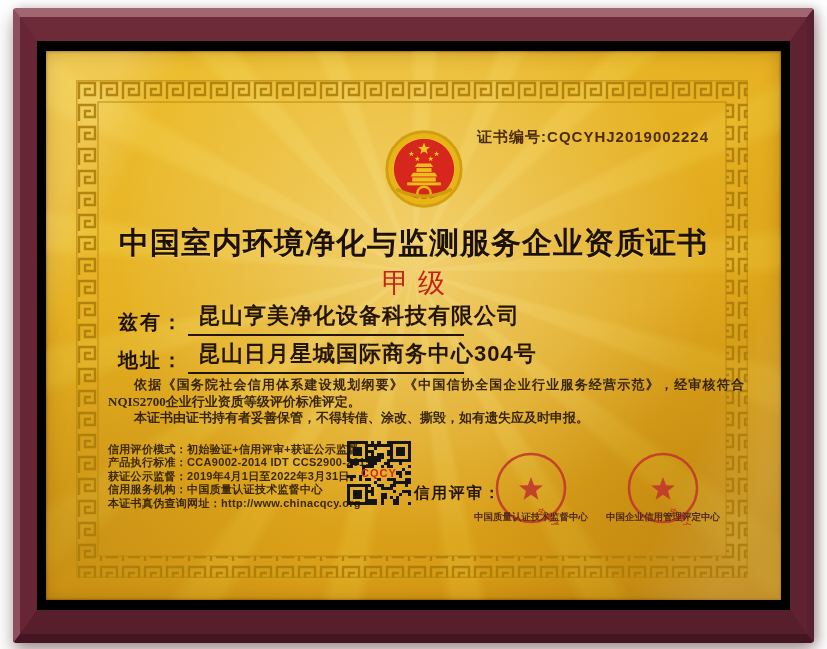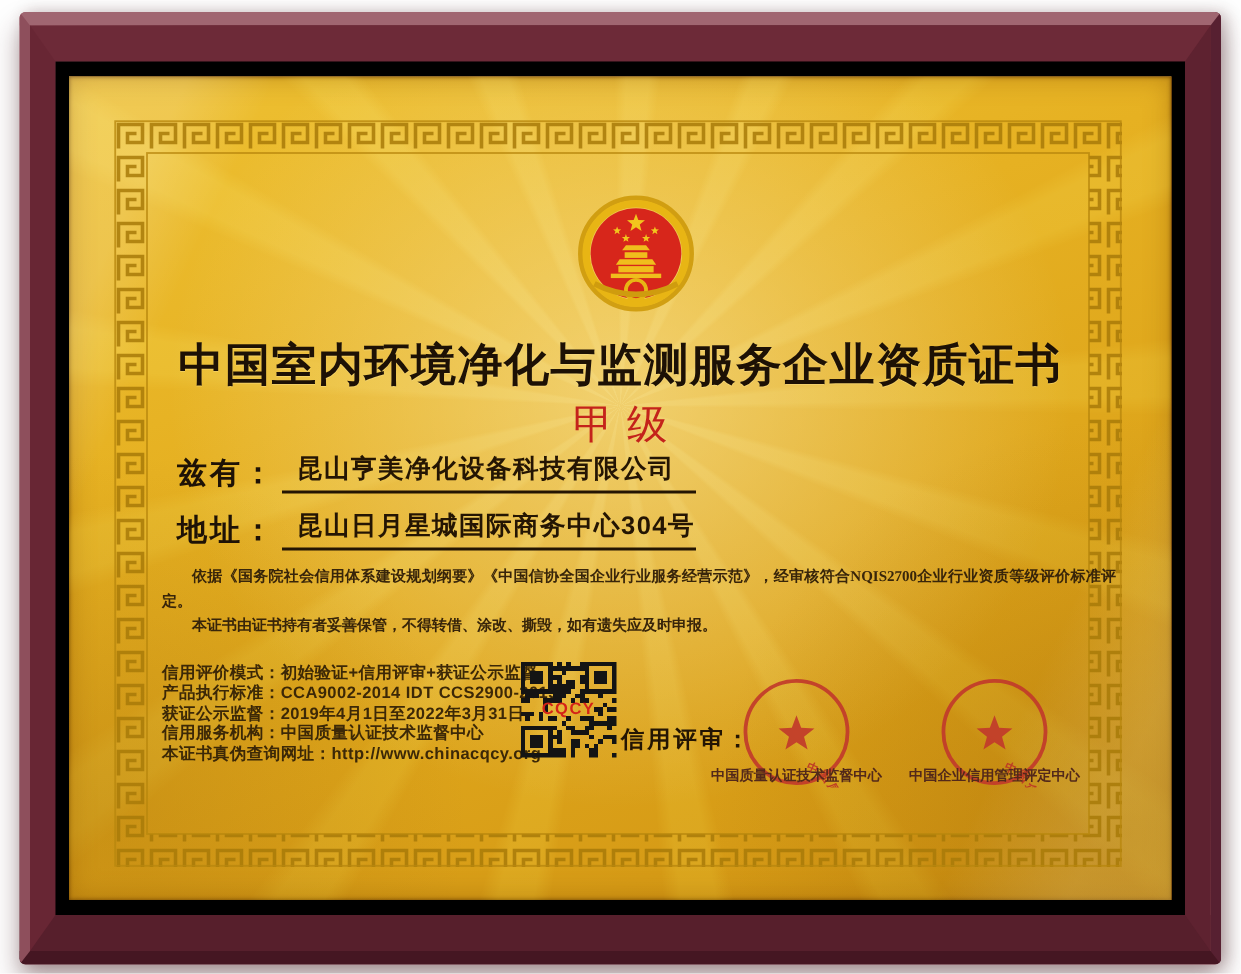--- a/index.html
+++ b/index.html
@@ -82,27 +82,27 @@
     letter-spacing:9px; text-indent:9px; color:#c4231b;
   }
 
   .field-row { position:absolute; left:72px; white-space:nowrap; }
   .field-row.holder { top:250px; }
   .field-row.address { top:288px; }
   .field-label { font-size:20px; font-weight:bold; color:#1e1206; letter-spacing:2px;margin-top:41px; }
   .field-value {
     display:inline-block; width:276px; margin-left:4px; padding:0 6px 3px 10px;
     border-bottom:2px solid #241503; vertical-align:bottom;
-    font-size:17px; font-weight:bold; color:#241503; letter-spacing:1px;
+    font-size:22px; font-weight:bold; color:#241503; letter-spacing:1px;
   }
 
   .body-text {
     position:absolute; top:326px; left:62px; width:636px;
     font-family:"Liberation Serif","DejaVu Serif",serif;
-    font-size:10px; font-weight:bold; line-height:16.5px;
+    font-size:13px; font-weight:bold; line-height:16.5px;
     color:#38250a; text-align:justify;
   }
   .body-text p { text-indent:2em; margin:0; }
 
   .info-block {
     position:absolute; top:392px; left:62px; width:242px;
     font-size:11px; font-weight:bold; line-height:13.4px;
     color:#3c2807; letter-spacing:.3px; white-space:nowrap;
   }
 
@@ -151,20 +151,23 @@
             <rect x="0" y="0" width="672" height="22" fill="url(#gk)"></rect>
             <rect x="0" y="476" width="672" height="22" fill="url(#gk)"></rect>
             <rect x="0" y="22" width="22" height="454" fill="url(#gk)"></rect>
             <rect x="650" y="22" width="22" height="454" fill="url(#gk)"></rect>
             <rect x="0.8" y="0.8" width="670.4" height="496.4" fill="none" stroke="#b8870e" stroke-width="1.2" opacity=".8"></rect>
             <rect x="22" y="22" width="628" height="454" fill="none" stroke="#b8870e" stroke-width="1.2" opacity=".8"></rect>
           </svg>
 
           <div class="content">
 
+            <div class="cert-number">
+              <span>证书编号:</span><span>CQCYHJ2019002224</span>
+            </div>
 
             <svg class="emblem" viewBox="-50 -50 100 100">
               <circle r="44" fill="none" stroke="#cf9c0e" stroke-width="4" opacity=".95"></circle>
               <circle r="39.5" fill="none" stroke="#e8b514" stroke-width="6"></circle>
               <circle r="36" fill="#d7261b"></circle>
               <polygon fill="#f2c51d" points="0.00,-31.50 1.85,-26.55 7.13,-26.32 3.00,-23.03 4.41,-17.93 0.00,-20.85 -4.41,-17.93 -3.00,-23.03 -7.13,-26.32 -1.85,-26.55"></polygon>
               <polygon fill="#f2c51d" points="-15.00,-21.40 -14.16,-19.16 -11.77,-19.05 -13.64,-17.56 -13.00,-15.25 -15.00,-16.57 -17.00,-15.25 -16.36,-17.56 -18.23,-19.05 -15.84,-19.16"></polygon>
               <polygon fill="#f2c51d" points="15.00,-21.40 15.84,-19.16 18.23,-19.05 16.36,-17.56 17.00,-15.25 15.00,-16.57 13.00,-15.25 13.64,-17.56 11.77,-19.05 14.16,-19.16"></polygon>
               <polygon fill="#f2c51d" points="-8.00,-15.40 -7.16,-13.16 -4.77,-13.05 -6.64,-11.56 -6.00,-9.25 -8.00,-10.57 -10.00,-9.25 -9.36,-11.56 -11.23,-13.05 -8.84,-13.16"></polygon>
               <polygon fill="#f2c51d" points="8.00,-15.40 8.84,-13.16 11.23,-13.05 9.36,-11.56 10.00,-9.25 8.00,-10.57 6.00,-9.25 6.64,-11.56 4.77,-13.05 7.16,-13.16"></polygon>

